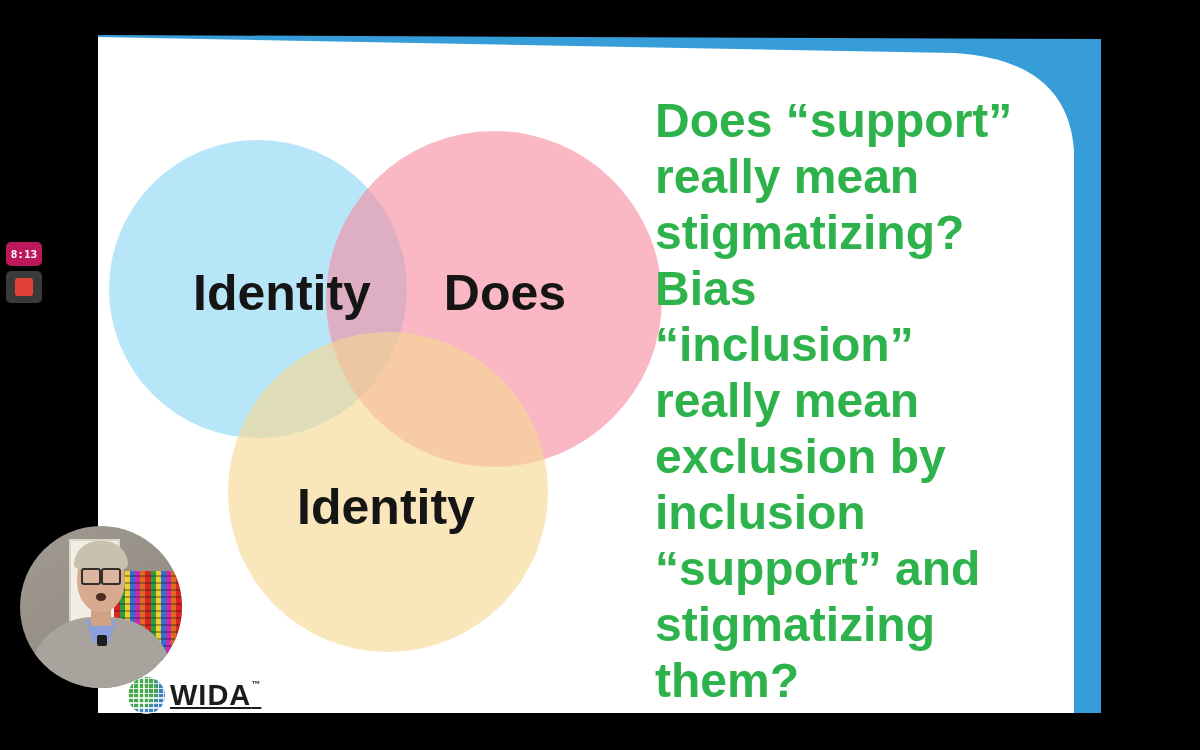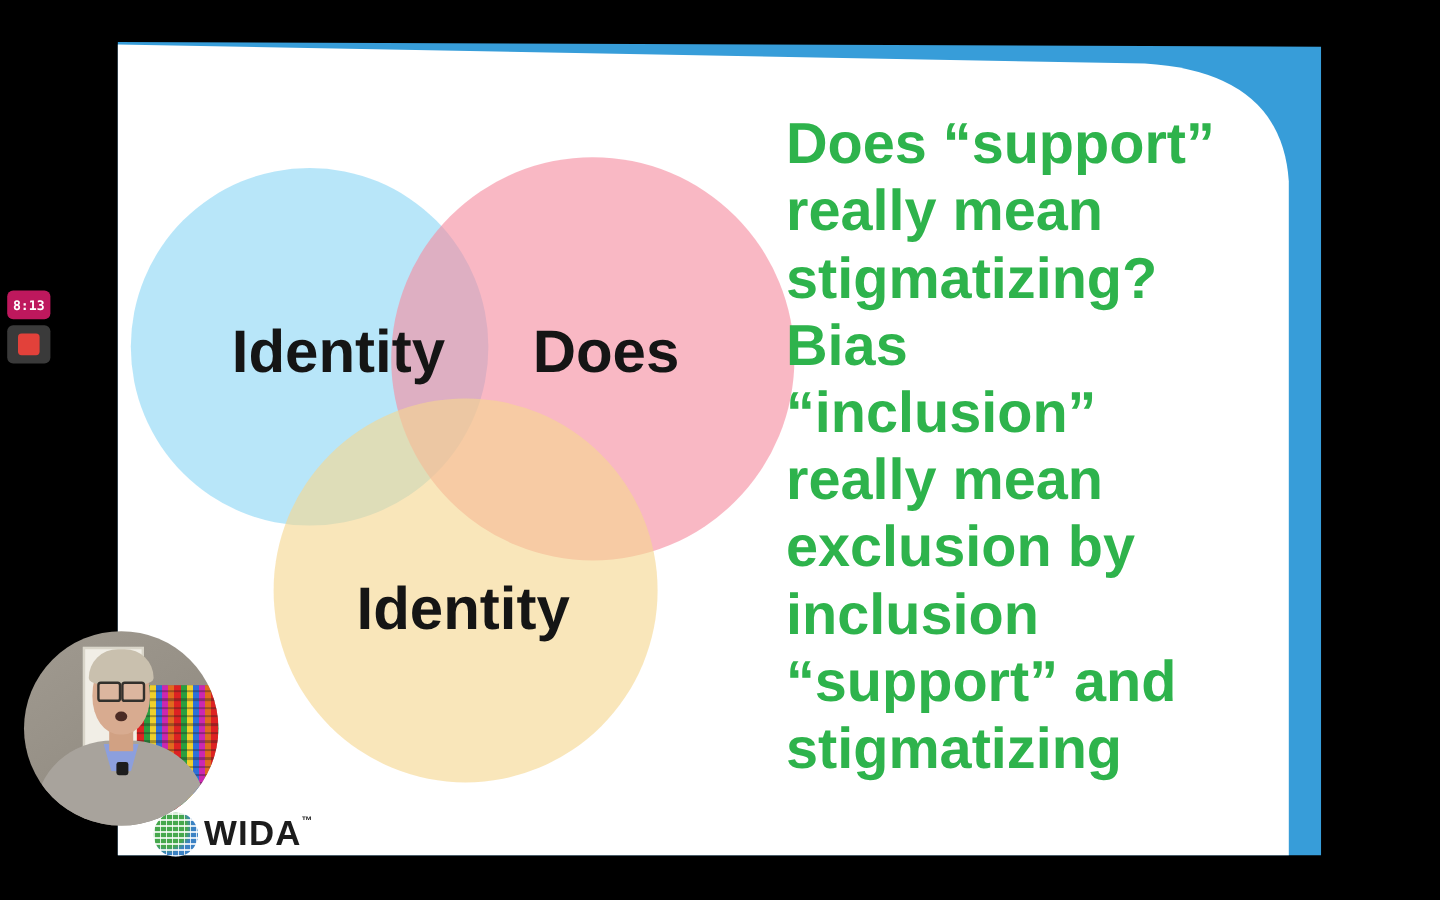--- a/index.html
+++ b/index.html
@@ -26,21 +26,21 @@
       font-weight:700;font-size:48px;line-height:56px;}
   .q-line{white-space:nowrap;}
 
   
   .wida{position:absolute;left:30px;top:644px;display:flex;align-items:center;gap:5px;}
   .globe{width:37px;height:37px;border-radius:50%;
     background:
       repeating-linear-gradient(0deg, rgba(255,255,255,.8) 0 1.5px, transparent 1.5px 5px),
       repeating-linear-gradient(90deg, rgba(255,255,255,.8) 0 1.5px, transparent 1.5px 5px),
       radial-gradient(circle at 30% 35%, #46a84d 0 46%, #3c82c4 60% 100%);}
-  .wida-text{font-weight:700;font-size:29px;color:#1c1c1c;letter-spacing:1px;}
+  .wida-text{font-weight:700;font-size:29px;color:#1c1c1c;letter-spacing:1px;text-decoration:underline;}
   .wida-tm{font-size:9px;color:#1c1c1c;vertical-align:top;line-height:10px;}
 
   
   .timer{position:absolute;left:6px;top:242px;width:36px;height:24px;background:#be185d;
       border-radius:5px;display:flex;align-items:center;justify-content:center;
       color:#fff;font-family:"DejaVu Sans Mono", monospace;font-size:11px;font-weight:700;}
   .rec-box{position:absolute;left:6px;top:271px;width:36px;height:32px;background:#3a3a3a;
       border-radius:5px;display:flex;align-items:center;justify-content:center;cursor:pointer;}
   .rec-square{width:18px;height:18px;border-radius:3px;background:#e2413a;
       color:transparent;overflow:hidden;font-size:0;}
@@ -91,20 +91,21 @@
         <div class="q-line">Does “support”</div>
         <div class="q-line">really mean</div>
         <div class="q-line">stigmatizing?</div>
         <div class="q-line">Bias</div>
         <div class="q-line">“inclusion”</div>
         <div class="q-line">really mean</div>
         <div class="q-line">exclusion by</div>
         <div class="q-line">inclusion</div>
         <div class="q-line">“support” and</div>
         <div class="q-line">stigmatizing</div>
+        <div class="q-line">them?</div>
       </div>
 
     <div class="wida">
       <div class="globe"></div>
       <div class="wida-text"><span>WIDA</span><span class="wida-tm">™</span></div>
     </div>
   </div>
 
   <div class="timer">8:13</div>
 

